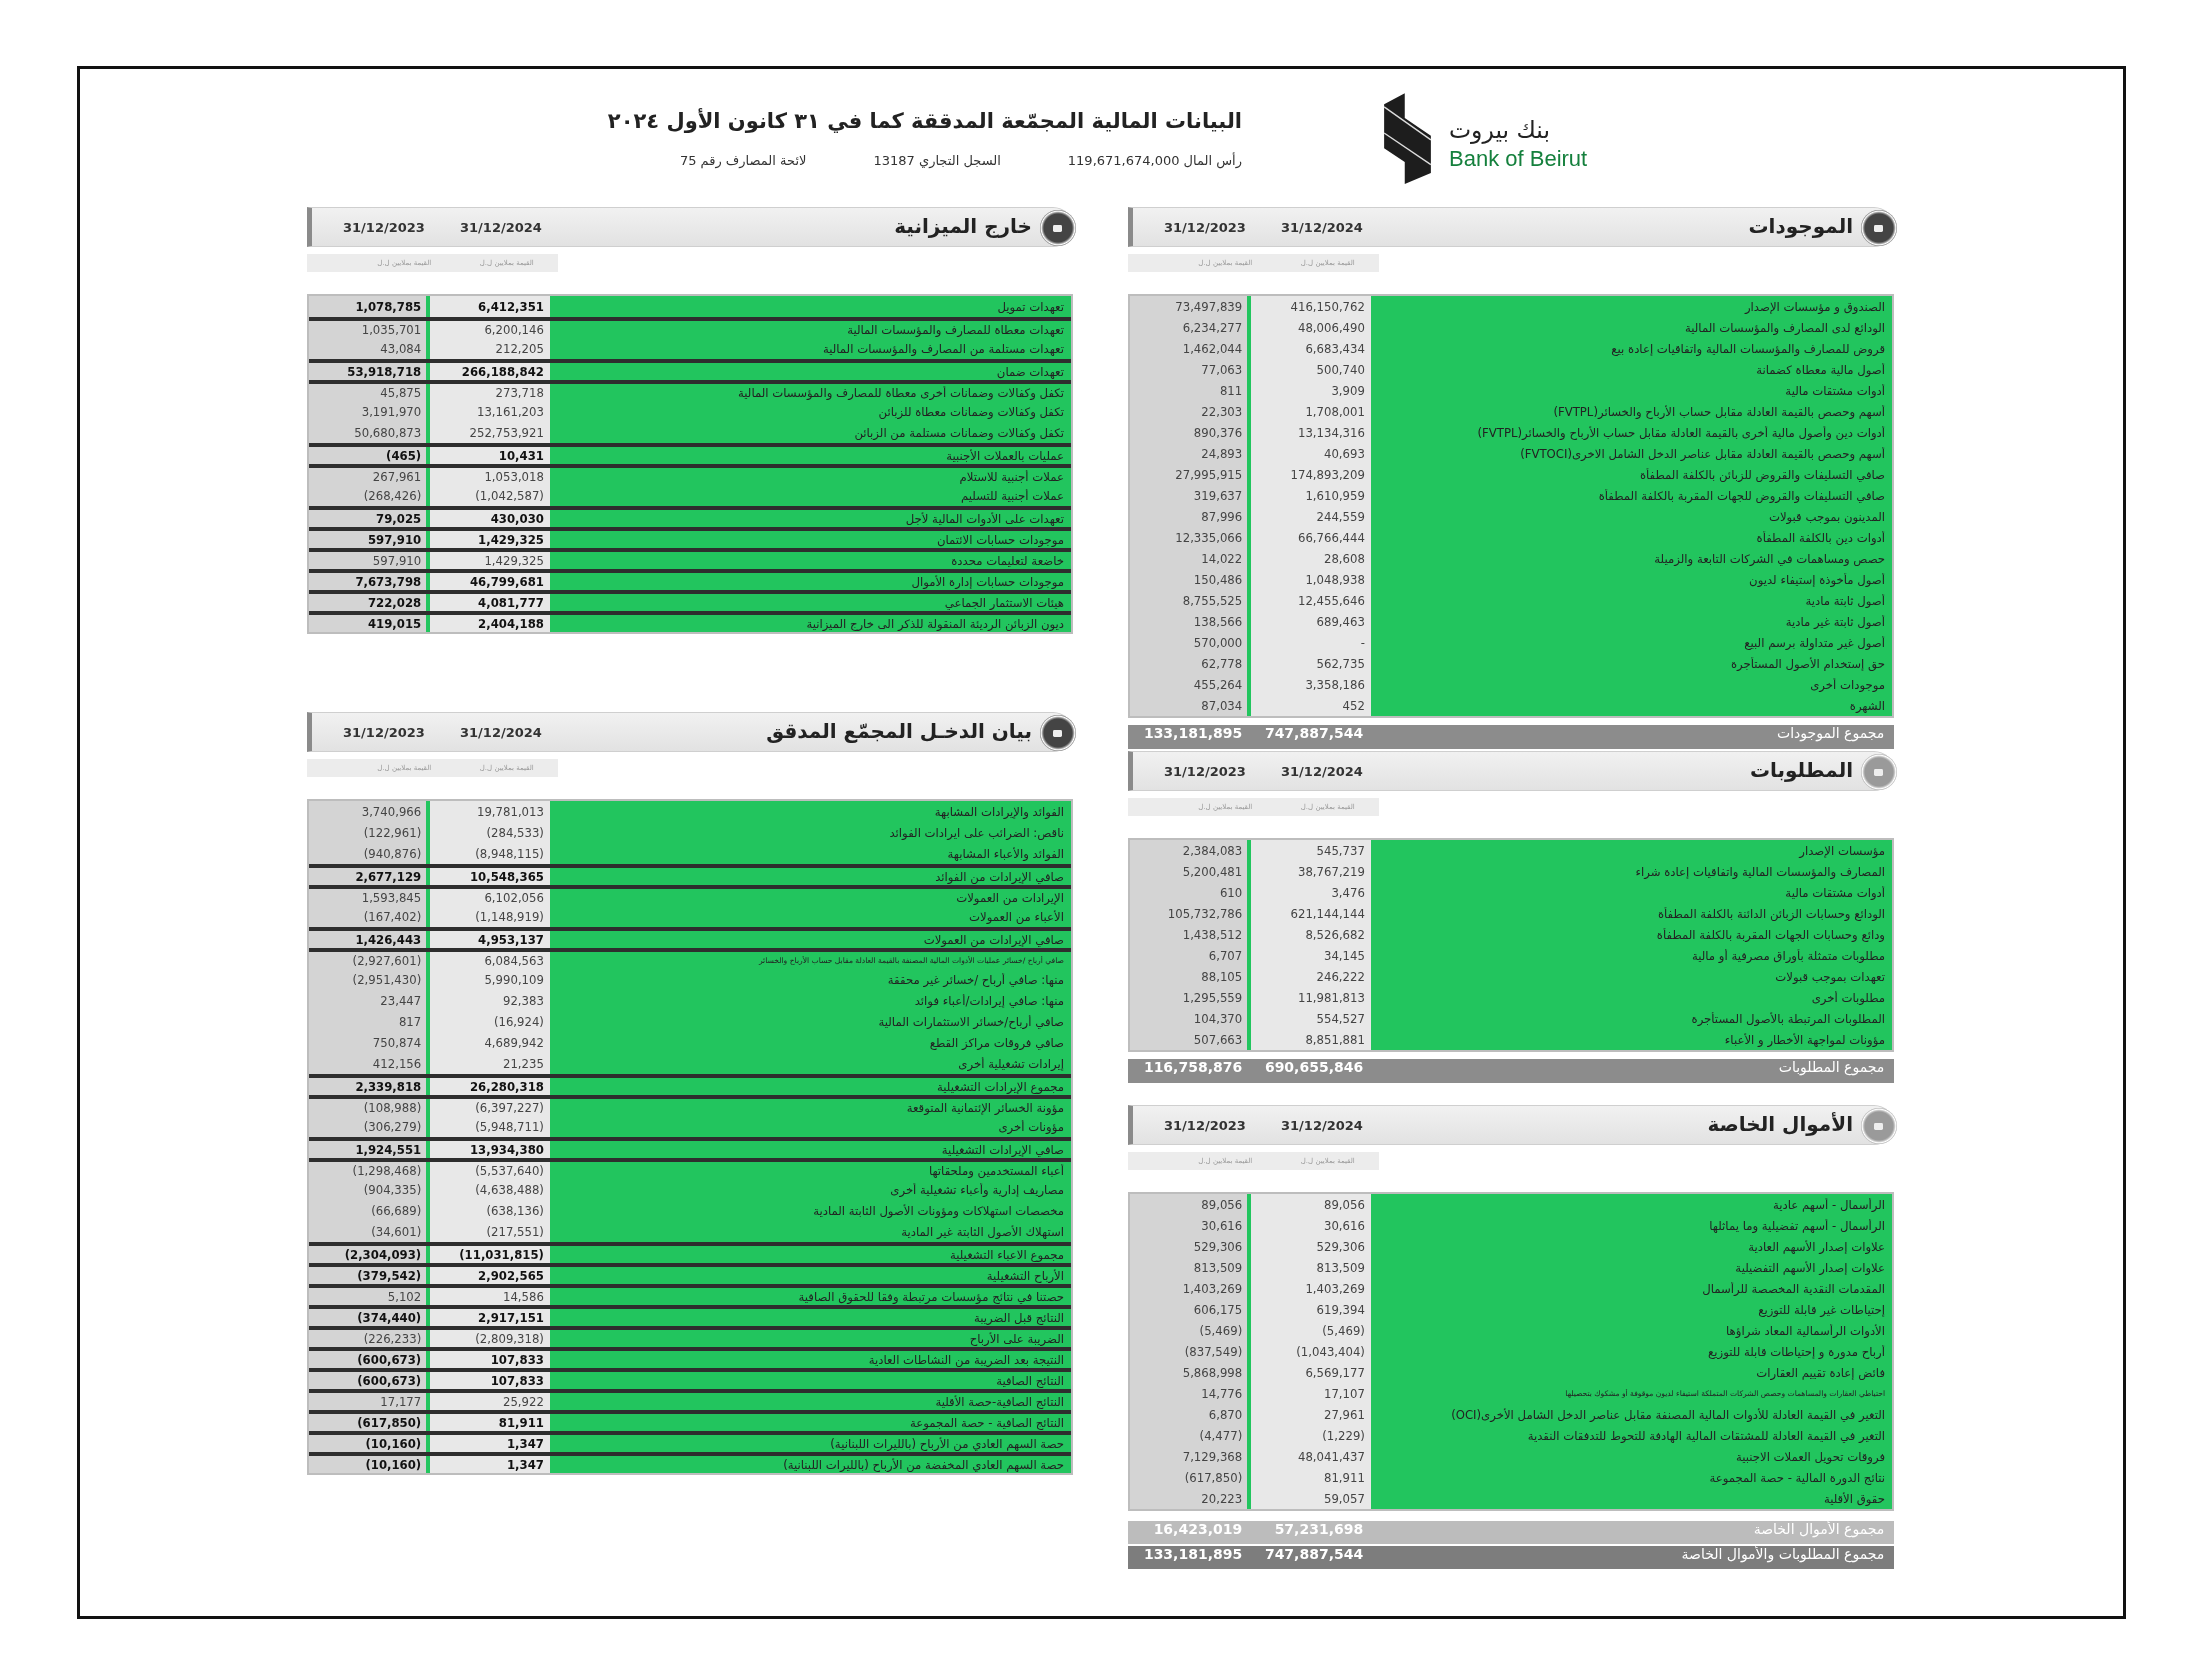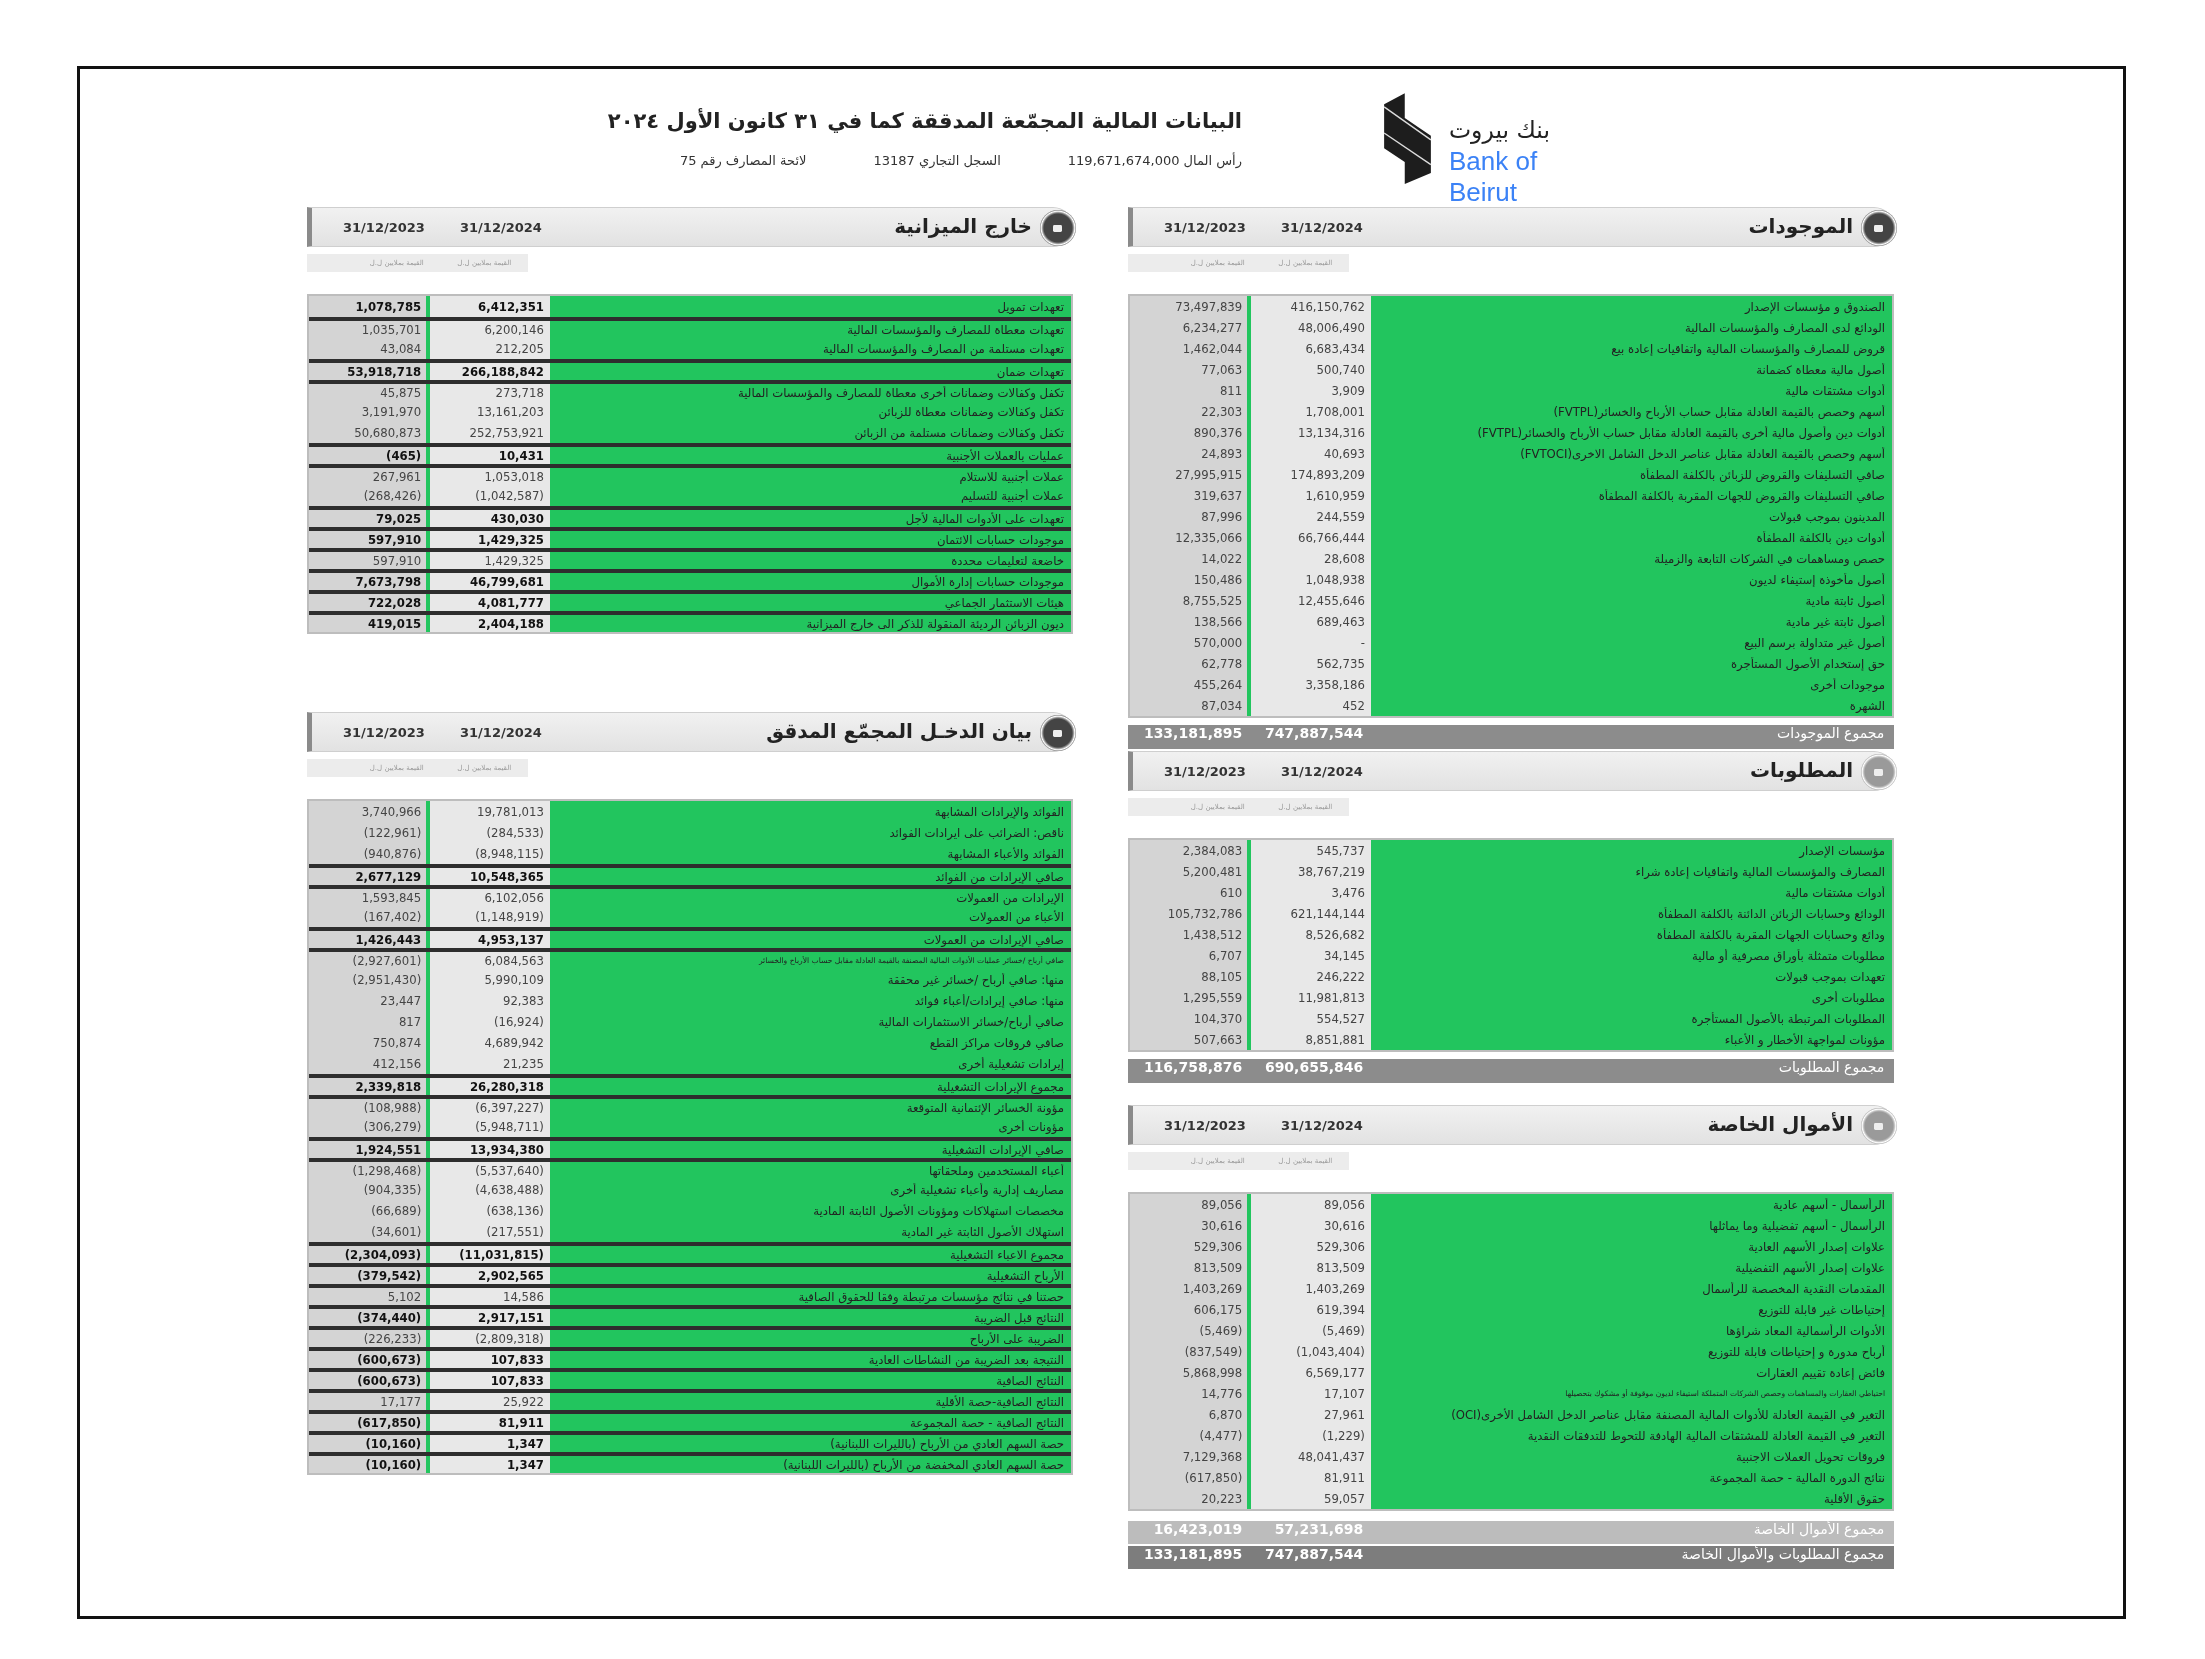--- a/index.html
+++ b/index.html
@@ -9,38 +9,38 @@
   .frame { position: absolute; left: 77px; top: 66px; width: 2049px; height: 1553px; border: 3.5px solid #111; }
 
   
   .header { position: absolute; top: 76px; left: 552px; width: 1049px; height: 124px; }
   .title { position: absolute; right: 359px; top: 33px; font-size: 21px; font-weight: bold; direction: rtl; white-space: nowrap; color: #222; }
   .subinfo { position: absolute; right: 359px; top: 77px; direction: rtl; font-size: 13px; white-space: nowrap; display: flex; gap: 32px; color: #333; }
   .subinfo span { display: inline-block; margin-left: 35px; }
   .logo { position: absolute; right: 0; top: 7px; width: 228px; height: 104px; }
   .logo-mark { position: absolute; left: 7px; top: 7px; width: 55px; height: 97px; }
   .logo-ar { position: absolute; left: 76px; top: 33px; font-size: 23.5px; direction: rtl; color: #222; letter-spacing: 0.7px; }
-  .logo-en { position: absolute; left: 76px; top: 63px; font-size: 26px; font-family: "Liberation Sans", sans-serif; color: #3b82f6; }
+  .logo-en { position: absolute; left: 76px; top: 63px; font-size: 22px; font-family: "Liberation Sans", sans-serif; color: #15803d; }
 
   
   .col { position: absolute; }
   .col-left { left: 307px; width: 766px; }
   .col-right { left: 1128px; width: 766px; }
   .section { position: relative; margin-bottom: 0; }
 
   .sec-head { position: relative; height: 40px; background: linear-gradient(#f1f1f1, #e2e2e2); border-left: 5.5px solid #8a8a8a; border-top: 1.4px solid #cfcfcf; border-bottom: 1.4px solid #cfcfcf; border-radius: 0 21px 21px 0; }
   .sec-title { position: absolute; right: 41px; top: 6.2px; font-size: 20px; font-weight: bold; direction: rtl; color: #222; white-space: nowrap; }
   .sec-icon { position: absolute; right: -2.8px; top: 2.1px; width: 36px; height: 36px; border-radius: 50%; background: radial-gradient(circle, #444 55%, #888 60%, #fff 66%, #555 72%); }
   .sec-icon::after { content: ""; position: absolute; left: 13px; top: 14.5px; width: 9.7px; height: 7px; background: #eee; border-radius: 1.4px; }
   .sec-icon.light { background: radial-gradient(circle, #9a9a9a 55%, #bbb 60%, #fff 66%, #999 72%); }
   .sec-date { position: absolute; top: 11.7px; font-size: 13px; font-weight: bold; color: #333; }
   .sec-date.d24 { left: 148px; }
   .sec-date.d23 { left: 31px; }
 
-  .unit-row { height: 18px; margin-top: 7px; display: flex; width: 221px; background: #ececec; padding-left: 46px; }
+  .unit-row { height: 18px; margin-top: 7px; display: flex; width: 251px; background: #ececec; padding-left: 46px; }
   .unit-row span { font-size: 7px; color: #999; width: 50%; text-align: center; padding-top: 4.8px; direction: rtl; }
 
   .body { position: relative; margin-top: 22px; border: 2.1px solid #bdbdbd; background: #22c55e; }
   .body::before { content: ""; position: absolute; left: 0; top: 0; bottom: 0; width: 117px; background: #d4d4d4; }
   .body::after { content: ""; position: absolute; left: 121px; top: 0; bottom: 0; width: 120px; background: #e8e8e8; }
   .row { position: relative; z-index: 1; display: flex; align-items: center; height: 21px; }
   .row .v23 { width: 115px; text-align: right; font-size: 11.7px; color: #444; padding-right: 2.8px; }
   .row .v24 { width: 124px; text-align: right; font-size: 11.7px; color: #444; padding-right: 4.1px; }
   .row .lbl { flex: 1; text-align: right; direction: rtl; font-size: 11.7px; color: #222; padding-right: 7px; white-space: nowrap; overflow: hidden; }
   .row.bold .v23, .row.bold .v24 { font-weight: bold; color: #111; }

